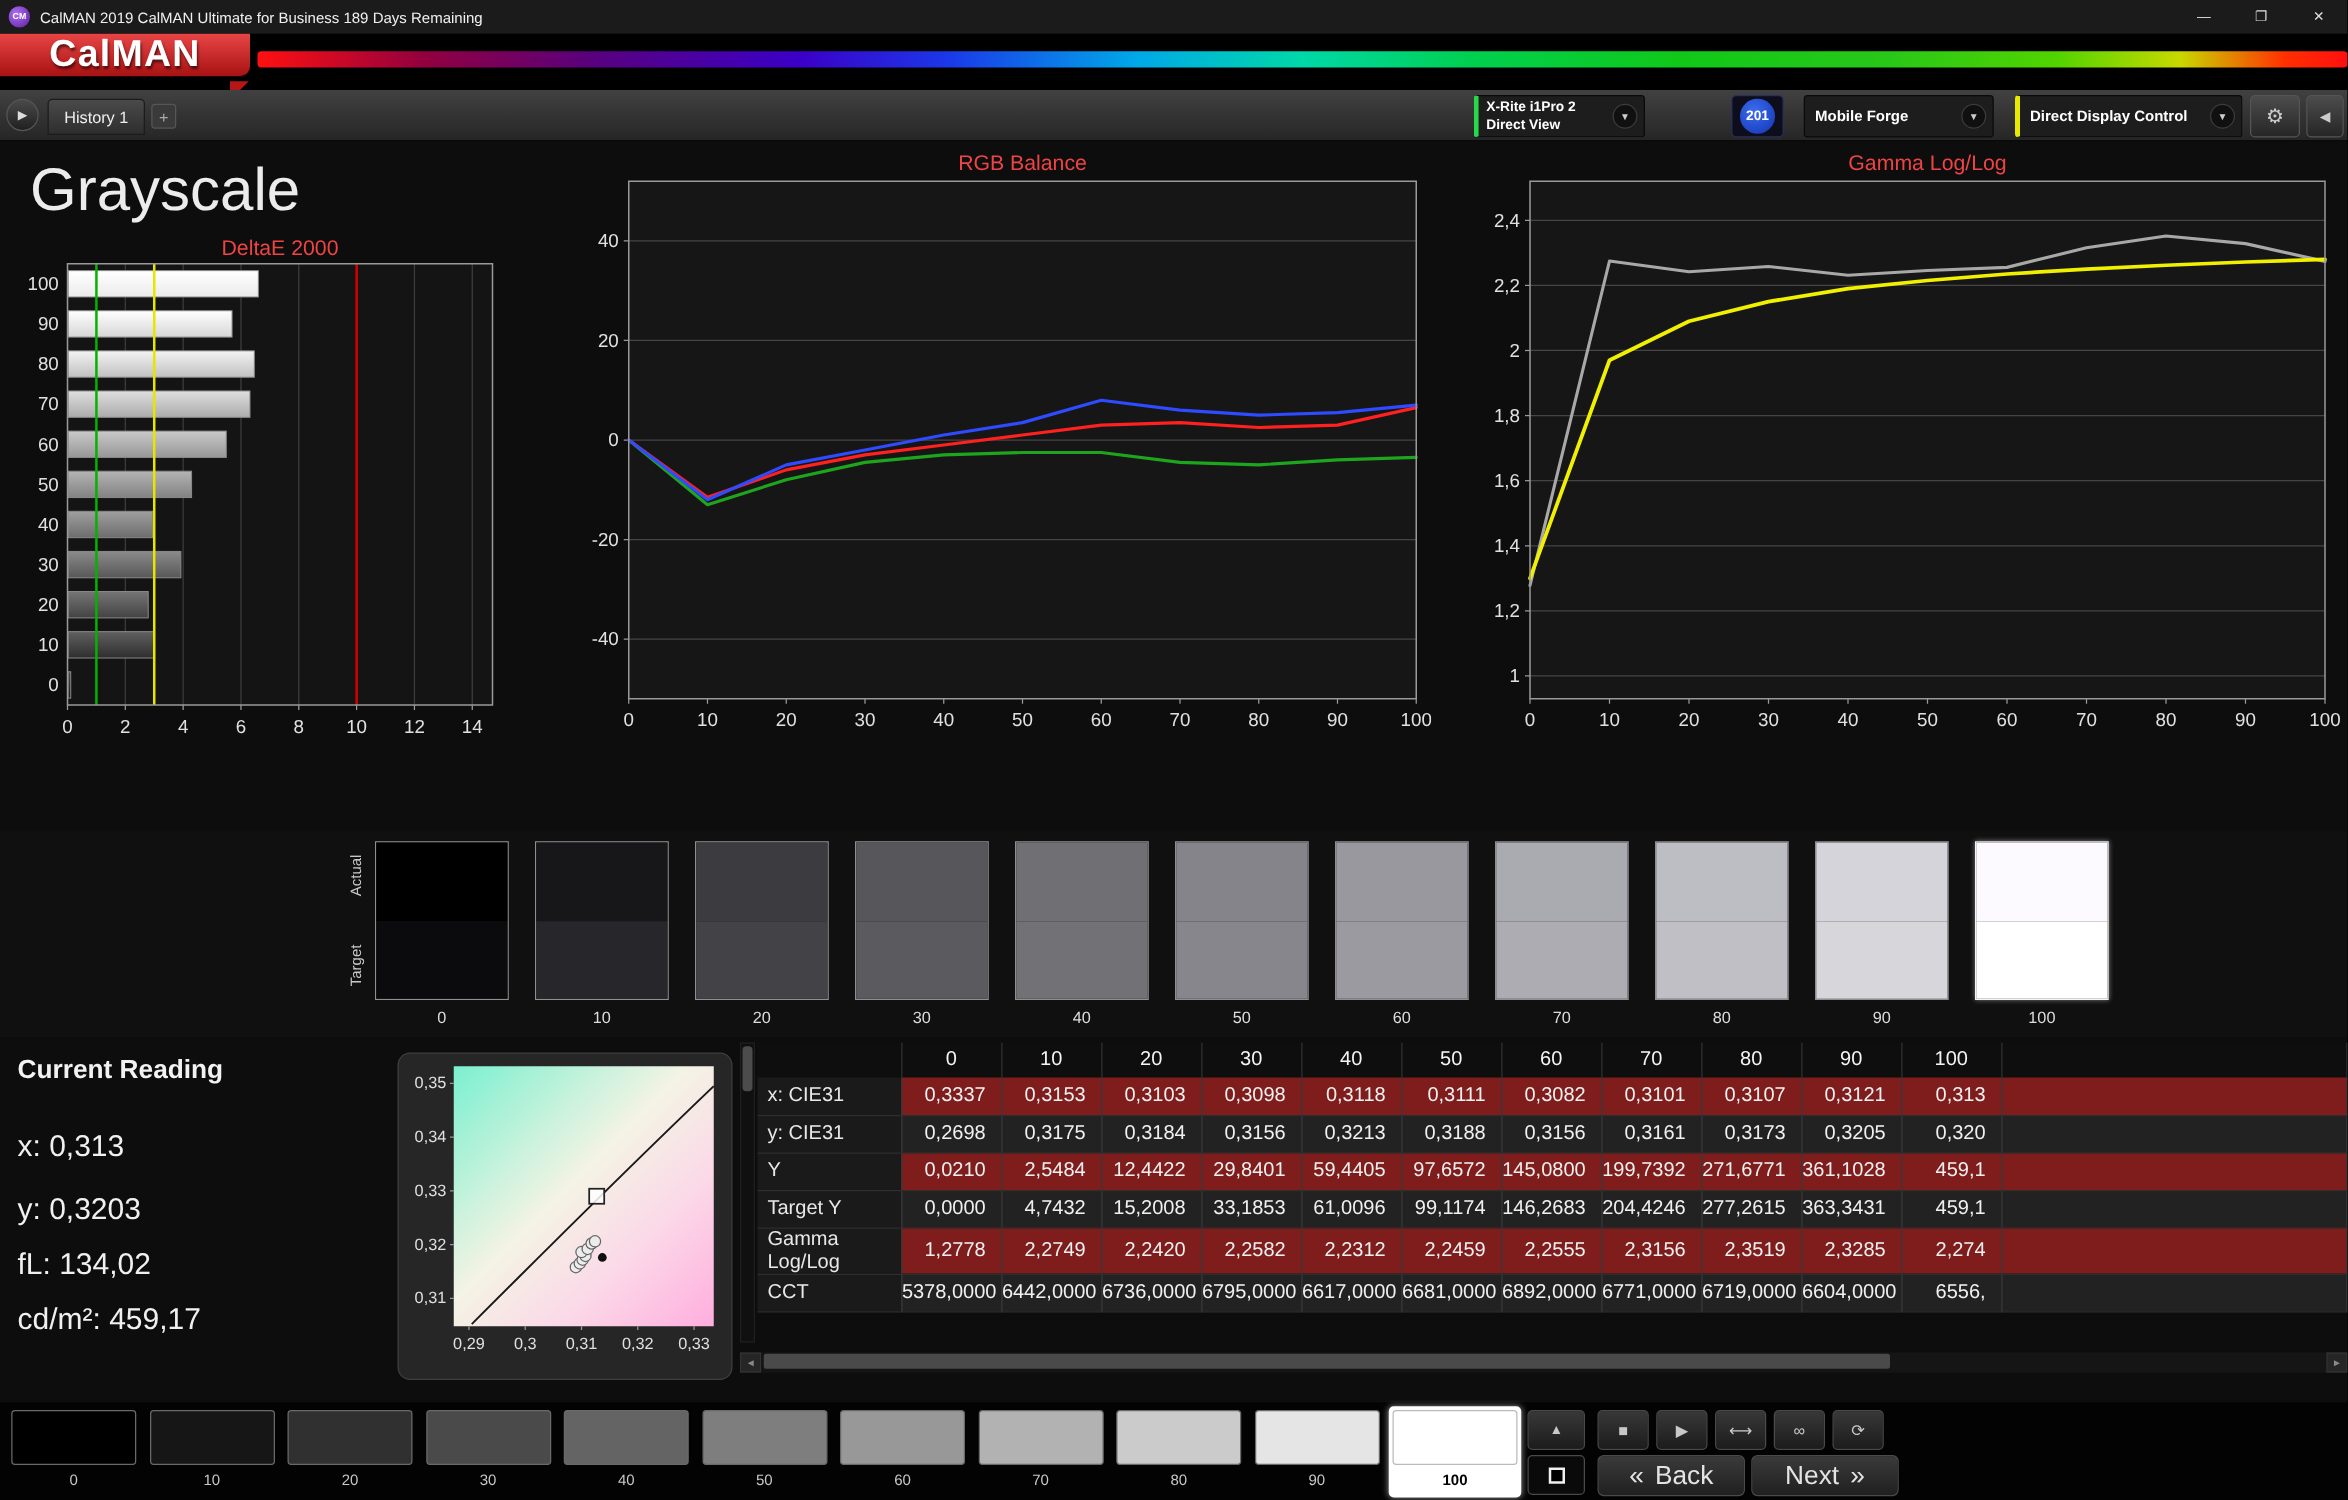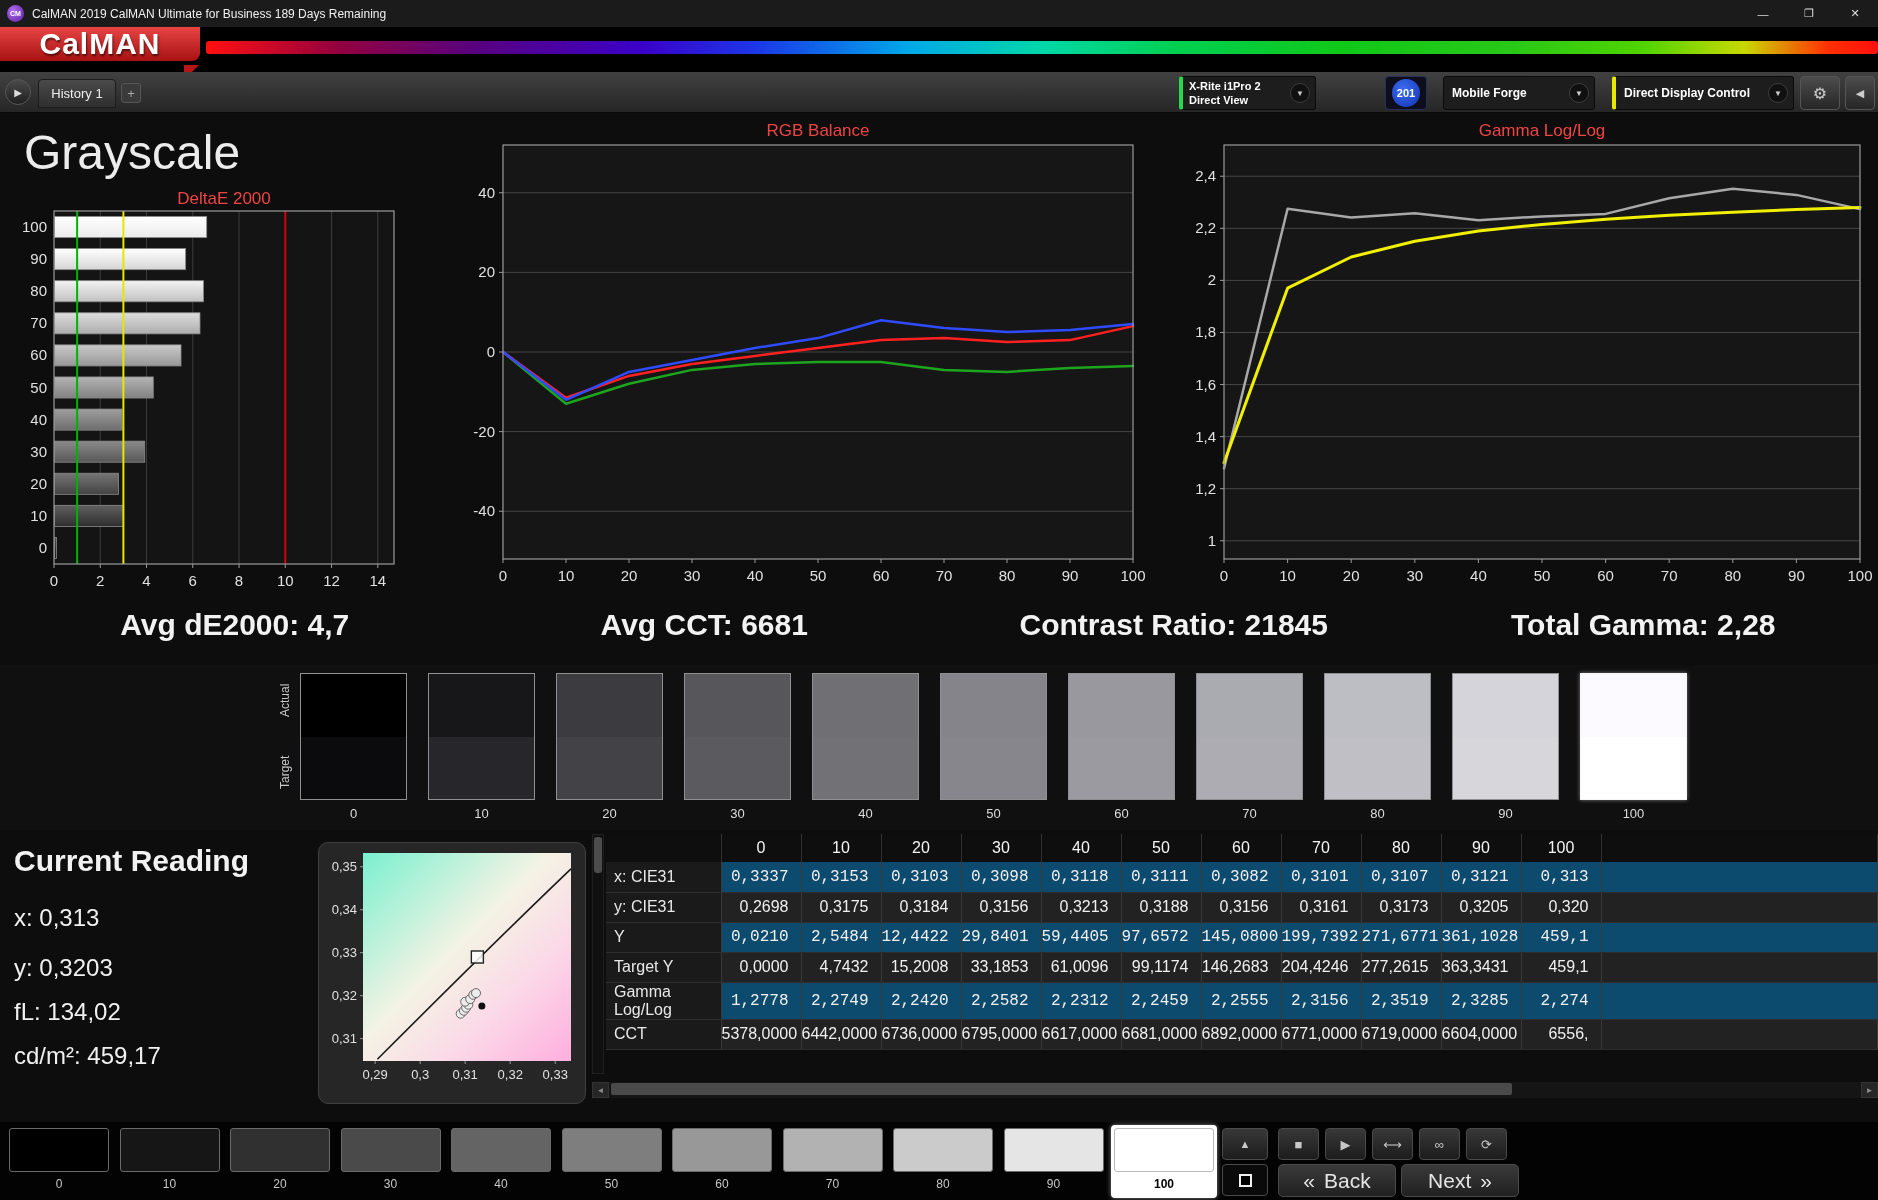--- a/index.html
+++ b/index.html
@@ -59,32 +59,32 @@
   .rot.actual{left:278px;top:52px;}
   .rot.target{left:278px;top:124px;}
   .swatch-cell{position:absolute;top:8px;width:107px;}
   .sw-patch{width:107px;height:127px;border:1px solid #909090;}
   .swatch-cell.sel .sw-patch{border-color:#f5f5f5;box-shadow:0 0 4px rgba(255,255,255,.45);}
   .sw-half{width:100%;height:50%;}
   .sw-label{text-align:center;color:#ddd;font-size:13px;margin-top:6px;}
 
   
   .bottom{position:absolute;top:830px;left:0;width:100%;height:292px;background:#0d0d0d;}
-  .cr-title{position:absolute;left:14px;top:14px;color:#f2f2f2;font-size:30px;font-weight:600;}
+  .cr-title{position:absolute;left:14px;top:14px;color:#f2f2f2;font-size:21px;font-weight:600;}
   .cr-line{position:absolute;left:14px;color:#f0f0f0;font-size:24px;}
   .cr-0{top:74px;} .cr-1{top:124px;} .cr-2{top:168px;} .cr-3{top:212px;}
   .cie-panel{position:absolute;left:318px;top:12px;width:268px;height:262px;background:#262626;border:1px solid #3f3f3f;border-radius:10px;}
   .vscroll{position:absolute;left:592px;top:4px;width:12px;height:240px;background:#101010;border:1px solid #1f1f1f;}
   .vthumb{position:absolute;left:1px;top:2px;width:8px;height:36px;background:#4c4c4c;border-radius:3px;}
   .table-area{position:absolute;left:606px;top:4px;width:1272px;height:288px;}
   #data-table{border-collapse:collapse;table-layout:fixed;width:1272px;font-size:16px;color:#f0f0f0;}
   #data-table th{height:28px;background:#0e0e0e;font-weight:400;text-align:center;color:#f4f4f4;border-right:1px solid #303030;}
   #data-table td{height:30px;text-align:right;padding-right:12px;border-right:1px solid #3a3a3a;border-bottom:1px solid #2e2e2e;}
   #data-table td.rowlabel{text-align:left;padding-left:8px;background:#1a1a1a;color:#e8e8e8;}
-  #data-table tr.odd td:not(.rowlabel){background:#0c4a6e;font-family:Liberation Mono, monospace;}
+  #data-table tr.odd td:not(.rowlabel){background:#7f1d1d;}
   #data-table tr.even td:not(.rowlabel){background:#222;}
   .hscroll{position:absolute;left:-14px;top:248px;width:1286px;height:16px;background:#151515;display:flex;align-items:stretch;}
   .hs-btn{width:17px;background:#262626;border:1px solid #333;color:#8a8a8a;font-size:8px;padding:0;}
   .hs-track{flex:1;position:relative;background:#151515;}
   .hs-thumb{position:absolute;left:2px;top:1px;height:12px;width:72%;background:#4a4a4a;border-radius:2px;}
 
   
   .patchbar{position:absolute;top:1122px;left:0;width:100%;height:78px;background:#030303;}
   .patch-cell{position:absolute;top:3px;width:106px;height:73px;border-radius:4px;padding-top:3px;}
   .patch-cell.sel{background:#fff;box-shadow:0 0 5px rgba(255,255,255,.5);}
@@ -354,26 +354,20 @@
           <text x="497.2" y="442" fill="#e0e0e0" font-size="15" text-anchor="middle">70</text>
           <line x1="560.8" x2="560.8" y1="420" y2="424" stroke="#9a9a9a"></line>
           <text x="560.8" y="442" fill="#e0e0e0" font-size="15" text-anchor="middle">80</text>
           <line x1="624.4" x2="624.4" y1="420" y2="424" stroke="#9a9a9a"></line>
           <text x="624.4" y="442" fill="#e0e0e0" font-size="15" text-anchor="middle">90</text>
           <line x1="688" x2="688" y1="420" y2="424" stroke="#9a9a9a"></line>
           <text x="688" y="442" fill="#e0e0e0" font-size="15" text-anchor="middle">100</text>
         </svg>
     </section>
 
-    <div class="stats">
-      <span class="stat">Avg dE2000: 4,7</span>
-      <span class="stat">Avg CCT: 6681</span>
-      <span class="stat">Contrast Ratio: 21845</span>
-      <span class="stat">Total Gamma: 2,28</span>
-    </div>
   </main>
 
   <section class="swatchstrip">
     <span class="rot actual">Actual</span>
     <span class="rot target">Target</span>
     <div id="swatch-row">
         <div class="swatch-cell" style="left: 300px;">
           <div class="sw-patch">
             <div class="sw-half" style="background: rgb(0, 0, 0);"></div>
             <div class="sw-half" style="background: rgb(11, 11, 13);"></div>

